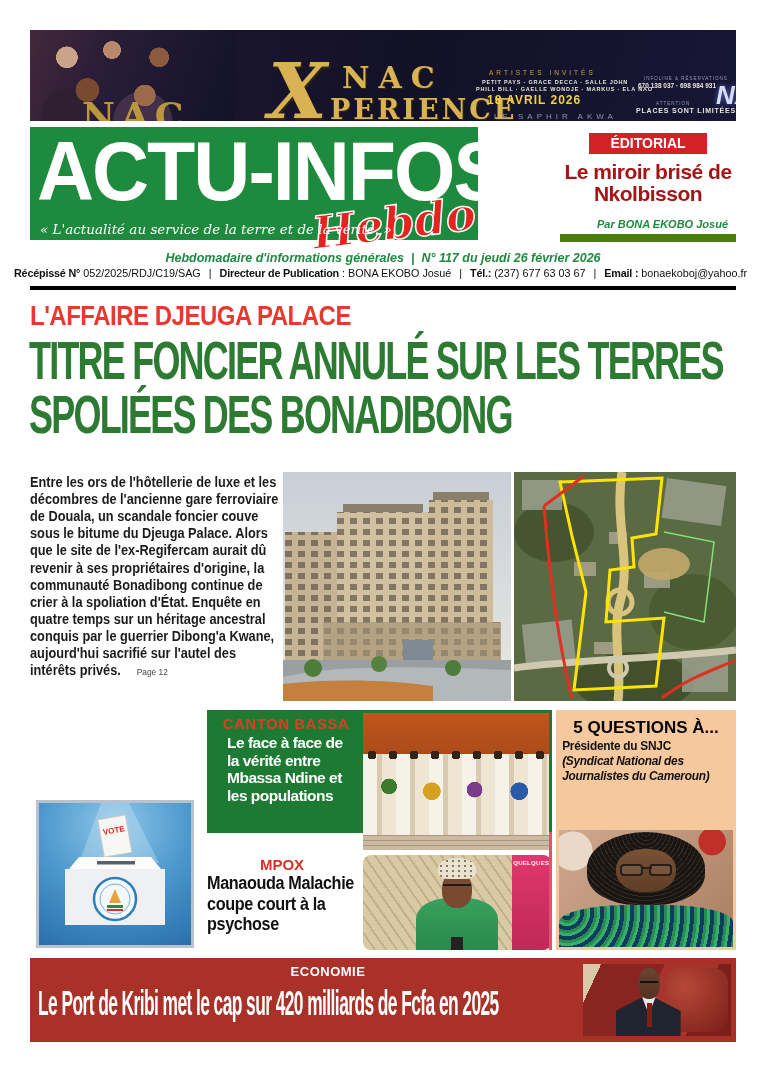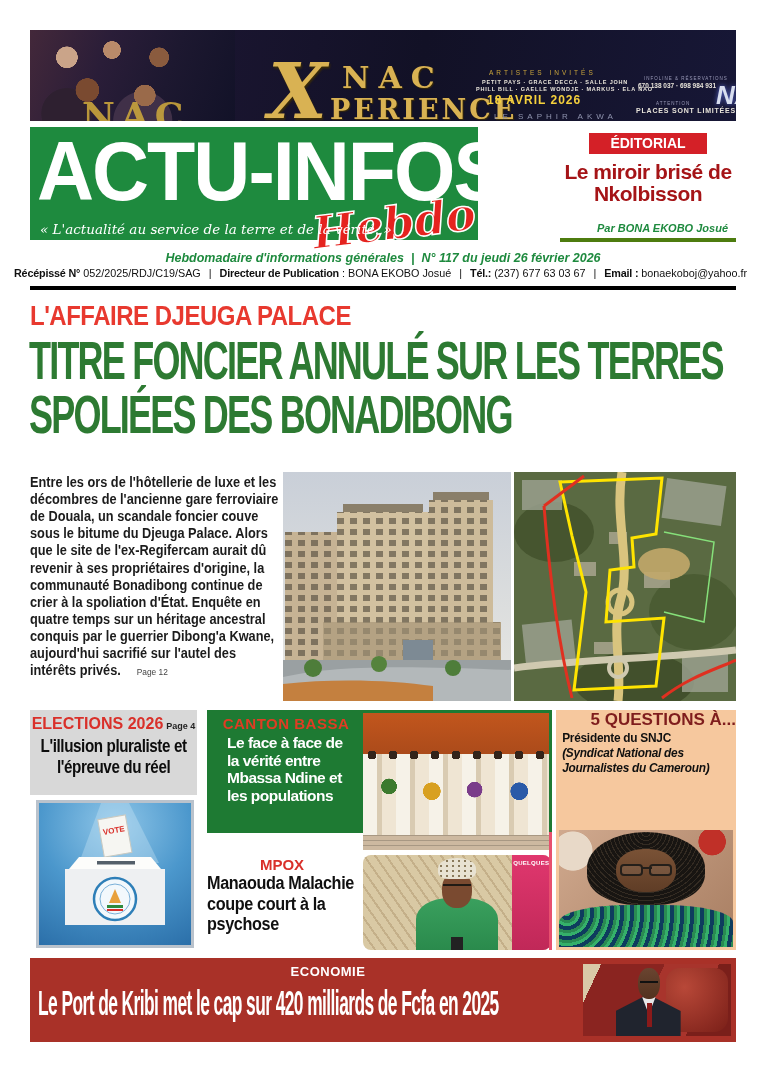--- a/index.html
+++ b/index.html
@@ -46,21 +46,21 @@
   .mast-title{position:absolute;left:7px;top:-4px;font-size:79px;font-weight:bold;color:#fff;
       letter-spacing:-2px;white-space:nowrap;transform:scaleY(1.05);transform-origin:left top;}
   .mast-hebdo{position:absolute;right:2px;bottom:-10px;font-family:"DejaVu Serif",serif;
       font-style:italic;font-weight:bold;font-size:45px;color:#e5231f;transform:rotate(-7deg);
       -webkit-text-stroke:1.5px #ffffff;}
   .mast-tagline{position:absolute;left:10px;bottom:3px;font-family:"DejaVu Serif",serif;
       font-style:italic;font-size:13.5px;color:#fff;}
 
   
   .edito{position:absolute;left:560px;top:133px;width:176px;height:109px;background:#fff;
-      border-bottom:4px solid #4d7c0f;}
+      border-bottom:8px solid #4d7c0f;}
   .edito-tab{margin:0 auto;width:118px;background:#d42027;color:#fff;font-weight:bold;
       font-size:14px;text-align:center;padding:2px 0 3px;}
   .edito-title{margin-top:7px;text-align:center;color:#a51417;font-weight:bold;font-size:21px;
       line-height:1.07;letter-spacing:-.5px;}
   .edito-byline{position:absolute;right:8px;bottom:4px;color:#1e8a3e;font-style:italic;
       font-weight:bold;font-size:11px;}
 
   
   .info1{position:absolute;left:30px;top:251px;width:706px;text-align:center;color:#1e8a3e;
       font-weight:bold;font-style:italic;font-size:12.5px;}
@@ -134,21 +134,21 @@
   .mpox-cap{left:40%;top:3%;width:20%;height:22%;background:#e8e2d2;border-radius:50% 50% 30% 30%;
       background-image:radial-gradient(circle 1px at 3px 3px,#8a7a5a 98%,transparent);background-size:6px 5px;}
   .mpox-glasses{left:42.5%;top:31%;width:15%;height:2px;background:#201a14;}
   .mpox-mic{left:47%;bottom:0;width:6%;height:14%;background:#222;}
 
   
   .vline{position:absolute;left:549px;top:832px;width:3px;height:118px;background:#e8506e;}
 
   
   .questions-box{position:absolute;left:556px;top:710px;width:180px;height:240px;background:#f6c89e;}
-  .questions-kicker{text-align:right;color:#7f1d1d;font-weight:bold;font-size:17px;}
+  .questions-kicker{text-align:center;padding-top:8px;color:#000000;font-weight:bold;font-size:17px;}
   .questions-name{padding-left:7px;margin-top:7px;font-weight:bold;font-size:19px;color:#101010;
       letter-spacing:-.5px;}
   .questions-role{padding-left:7px;width:192px;transform:scaleX(0.88);transform-origin:left top;
       font-weight:bold;font-size:13.5px;line-height:1.12;color:#101010;letter-spacing:-.3px;}
   .questions-role .it{font-style:italic;}
   .photo-marion{position:absolute;left:3px;top:120px;width:174px;height:117px;overflow:hidden;
       background-image:radial-gradient(circle 14px at 88% 10%,#c03028 96%,transparent),
         radial-gradient(circle 20px at 8% 18%,#e8d9c8 96%,transparent),
         linear-gradient(135deg,#d0a98e,#a87e62);}
   .photo-marion div{position:absolute;}
@@ -308,26 +308,20 @@
       <path d="M0,196 C60,188 150,186 222,178" stroke="#cfc9b0" stroke-width="7" fill="none"></path>
       <circle cx="106" cy="130" r="12" fill="none" stroke="#d9c47e" stroke-width="5"></circle>
       <circle cx="104" cy="196" r="9" fill="none" stroke="#cfc9b0" stroke-width="4"></circle>
       <path d="M150,60 L200,70 L190,150 L150,140" stroke="#86e07a" stroke-width="1.5" fill="none"></path>
       <path d="M46,10 L148,6 L142,62 L118,66 L120,95 L96,98 L92,150 L150,146 L142,214 L60,218 L72,120 L58,64 Z" stroke="#ffe400" stroke-width="3" fill="none"></path>
       <path d="M30,34 L70,4 M30,34 C36,110 44,170 58,226" stroke="#e03020" stroke-width="3" fill="none"></path>
       <path d="M148,226 C175,205 200,198 222,188" stroke="#e03020" stroke-width="3" fill="none"></path>
     </svg>
   </div>
 
-  <div class="elections-box">
-    <div class="elections-kicker">
-      <span>ELECTIONS 2026</span><span class="elections-page">Page 4</span>
-    </div>
-    <div class="elections-title">L'illusion pluraliste et l'épreuve du réel</div>
-  </div>
   <div class="photo-ballot">
     <svg width="152" height="142" viewBox="0 0 152 142">
       <defs>
         <radialGradient id="bb" cx="0.5" cy="0.15" r="1">
           <stop offset="0" stop-color="#8fc6e8"></stop>
             <stop offset="0.5" stop-color="#4b97cc"></stop>
             <stop offset="1" stop-color="#2a6ea8"></stop>
         </radialGradient>
       </defs>
       <rect width="152" height="142" fill="url(#bb)"></rect>

